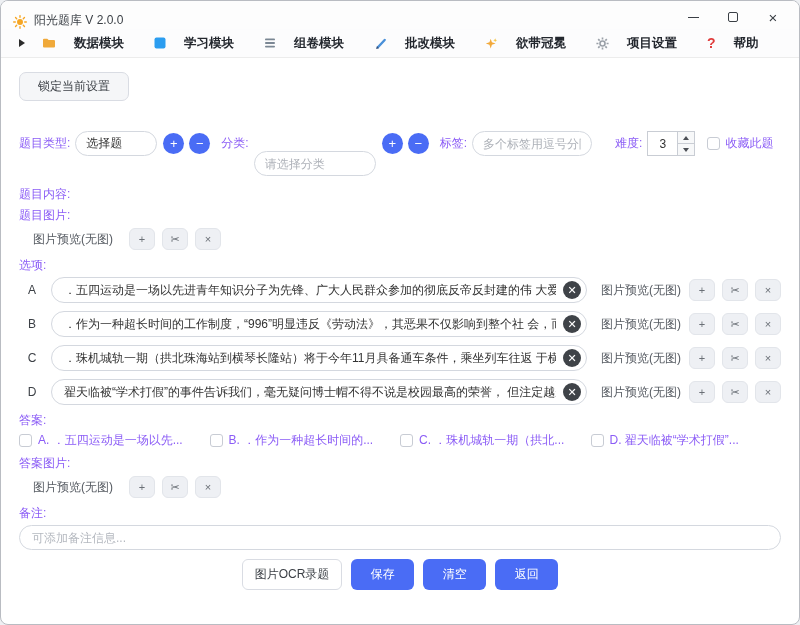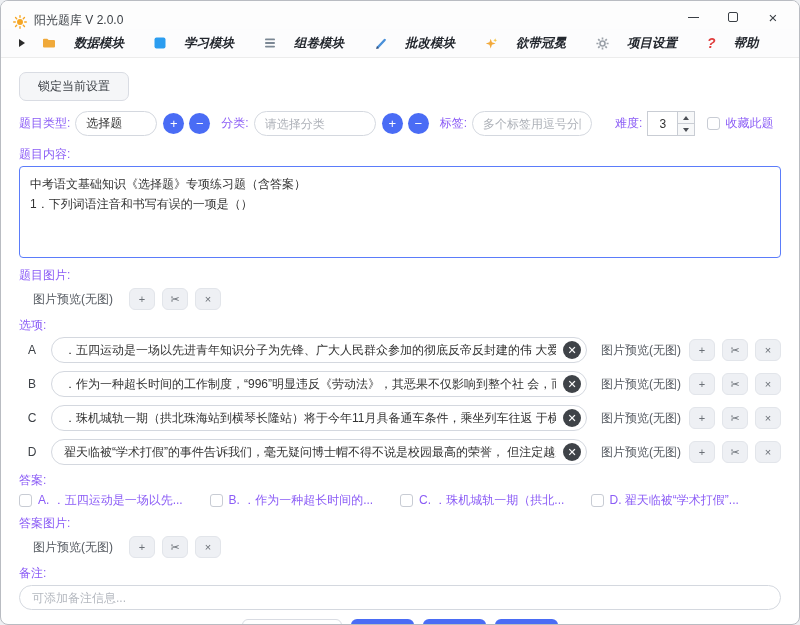--- a/index.html
+++ b/index.html
@@ -16,21 +16,21 @@
   .win-controls { margin-left: auto; display: flex; }
   .win-btn { width: 40px; height: 24px; display: flex; align-items: center; justify-content: center; }
   .glyph-min { width: 11px; height: 0; border-top: 1.4px solid #3a3f45; display: inline-block; }
   .glyph-max { width: 10px; height: 10px; border: 1.4px solid #3a3f45; border-radius: 2px; display: inline-block; }
   .glyph-close { font-size: 15px; color: #3a3f45; line-height: 1; }
 
   
   .menubar { height: 29px; flex: 0 0 auto; display: flex; align-items: center; gap: 30px;
              padding: 0 18px; border-bottom: 1px solid #ececec; background: #fcfcfd; }
   .menu-item { display: flex; align-items: center; gap: 18px; font-size: 12.5px; font-weight: 700;
-               color: #23272e; cursor: default; font-style: italic; }
+               color: #23272e; cursor: default; }
   .cursor-tri { width: 0; height: 0; border-left: 6px solid #2b2b2b; border-top: 4px solid transparent;
                 border-bottom: 4px solid transparent; margin-right: -1px; }
   .help-glyph { color: #e03c3c; font-weight: 800; font-size: 14px; }
 
   
   .content { flex: 1; padding: 0 18px; overflow: hidden; }
   .lbl { font-size: 12px; color: #8b5cf6; line-height: 15px; }
 
   .lock-btn { margin-top: 14px; display: inline-block; font-size: 12px; color: #3c4046;
               background: #f5f6f8; border: 1px solid #d9dce3; border-radius: 7px;
@@ -208,21 +208,21 @@
 
     <button class="lock-btn">锁定当前设置</button>
 
     
     <div class="meta-row">
       <span class="lbl">题目类型:</span>
       <input class="pill-input" style="width: 82px; margin-left: 5px;" value="选择题">
       <button class="round-btn" style="margin-left:6px">+</button>
       <button class="round-btn" style="margin-left:5px">−</button>
       <span class="lbl" style="margin-left:11px">分类:</span>
-      <input class="pill-input" style="width: 122px; margin-left: 5px;" placeholder="请选择分类">
+      <input class="pill-input" style="width: 122px; margin-left: 5px; margin-top: 40px;" placeholder="请选择分类">
       <button class="round-btn" style="margin-left:6px">+</button>
       <button class="round-btn" style="margin-left:5px">−</button>
       <span class="lbl" style="margin-left:11px">标签:</span>
       <input class="pill-input" style="width: 120px; margin-left: 5px;" placeholder="多个标签用逗号分隔">
       <span class="lbl" style="margin-left:23px">难度:</span>
       <div class="spinner" style="margin-left:5px">
         <span class="spinner-val">3</span>
         <div class="spinner-arrows">
           <div class="spin-btn">
               <span class="tri-up"></span>
@@ -231,22 +231,20 @@
               <span class="tri-down"></span>
             </div>
         </div>
       </div>
       <span class="checkbox" style="margin-left:12px"></span>
       <span class="lbl" style="margin-left:5px">收藏此题</span>
     </div>
 
     
     <div class="lbl mt12">题目内容:</div>
-    <textarea class="qcontent-area" style="">中考语文基础知识《选择题》专项练习题（含答案）
-1．下列词语注音和书写有误的一项是（）</textarea>
 
     
     <div class="lbl mt6">题目图片:</div>
     <div class="preview-row">
       <span class="preview-text">图片预览(无图)</span>
       <div class="tools-gap">
         <button class="tool-btn">+</button>
         <button class="tool-btn">✂</button>
         <button class="tool-btn">×</button>
       </div>

